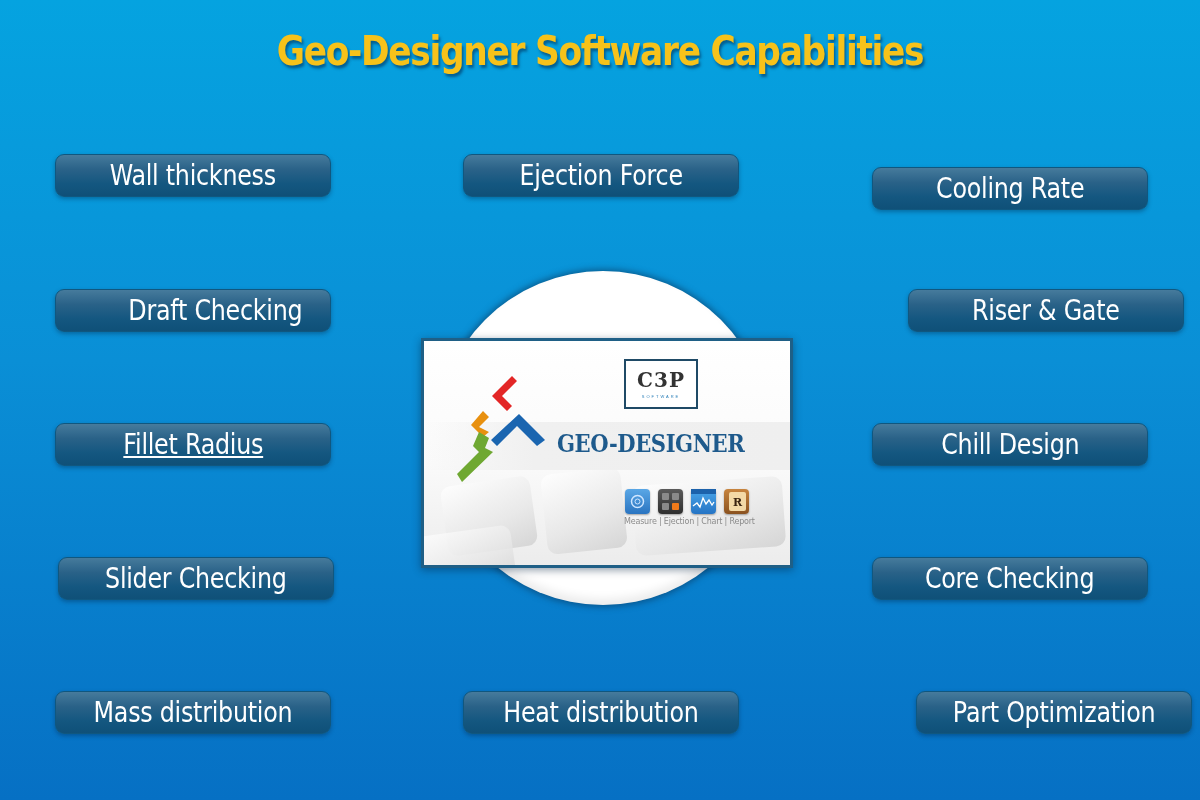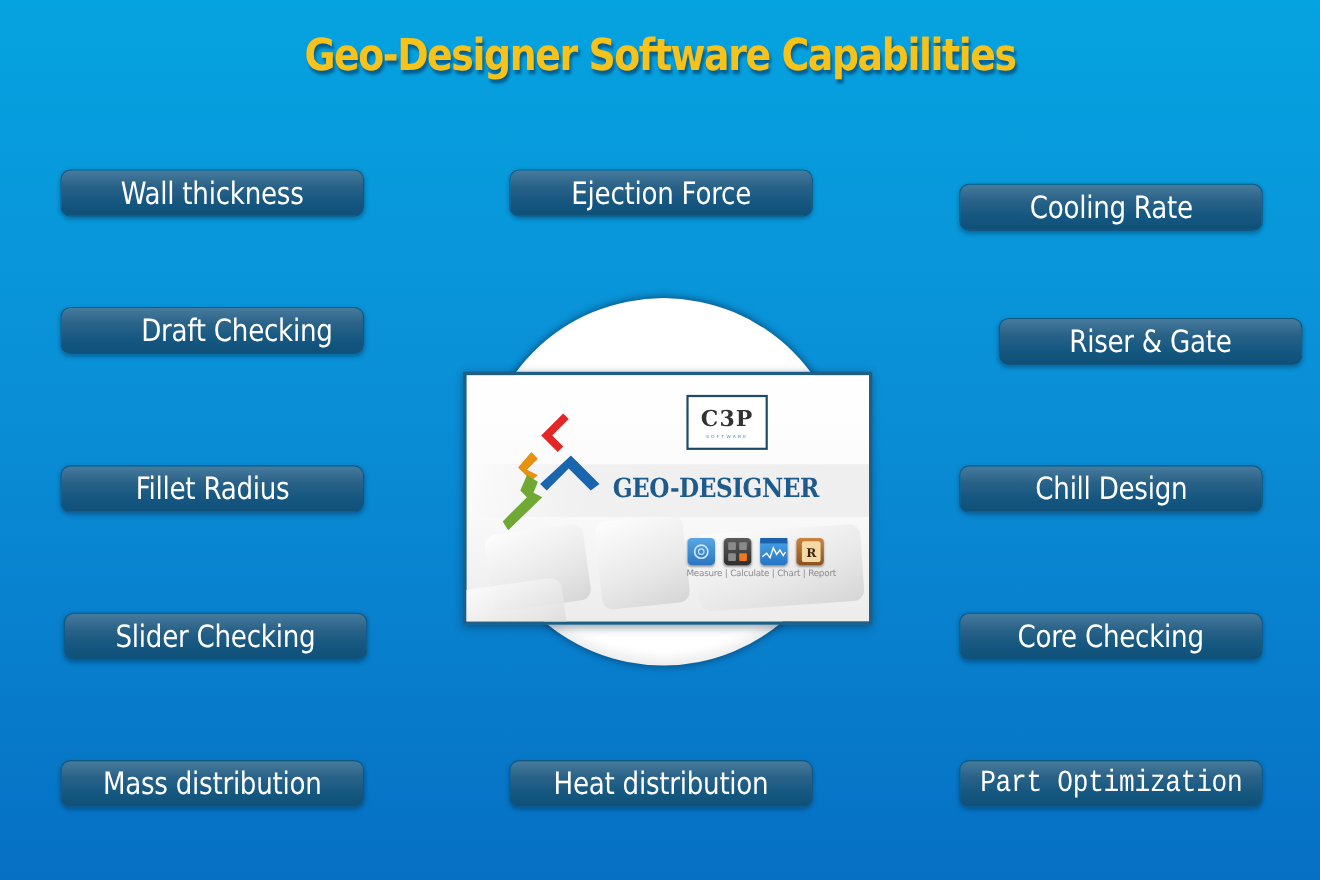--- a/index.html
+++ b/index.html
@@ -83,24 +83,24 @@
   }
 </style>
 </head>
 <body>
 
 <div class="title">Geo-Designer Software Capabilities</div>
 
 <div class="cap" style="left:55px;top:154px;">
     <span>Wall thickness</span>
   </div>
-<div class="cap" style="left:55px;top:279px;padding-left:44px;">
+<div class="cap" style="left:55px;top:289px;padding-left:44px;">
     <span>Draft Checking</span>
   </div>
-<div class="cap" style="left:55px;top:423px;">
+<div class="cap" style="left:55px;top:423px;text-decoration:underline;">
     <span>Fillet Radius</span>
   </div>
 <div class="cap" style="left:58px;top:557px;">
     <span>Slider Checking</span>
   </div>
 <div class="cap" style="left:55px;top:691px;">
     <span>Mass distribution</span>
   </div>
 
 <div class="cap" style="left:463px;top:154px;">
@@ -115,21 +115,21 @@
   </div>
 <div class="cap" style="left:908px;top:289px;">
     <span>Riser &amp; Gate</span>
   </div>
 <div class="cap" style="left:872px;top:423px;">
     <span>Chill Design</span>
   </div>
 <div class="cap" style="left:872px;top:557px;">
     <span>Core Checking</span>
   </div>
-<div class="cap" style="left:872px;top:691px;font-family:Liberation Mono, monospace;">
+<div class="cap" style="left:916px;top:691px;">
     <span>Part Optimization</span>
   </div>
 
 <div class="circle"></div>
 
 <div class="card">
   <div class="keys">
     <div class="key" style="left:20px;top:10px;width:90px;height:70px;transform:rotate(-8deg);"></div>
     <div class="key" style="left:120px;top:0px;width:80px;height:80px;transform:rotate(-6deg);"></div>
     <div class="key" style="left:210px;top:10px;width:150px;height:70px;transform:rotate(-4deg);"></div>
@@ -174,14 +174,14 @@
           <polyline points="2,17 6,14 9,18 12,9 15,15 18,11 21,16 23,13" fill="none" stroke="#ffffff" stroke-width="1.3"></polyline>
         </svg>
     </div>
     <div class="tool report">
       <svg width="25" height="25" viewBox="0 0 25 25">
           <rect x="5" y="3" width="17" height="19" rx="2" fill="#f3d9a6"></rect>
           <text x="13.5" y="17" font-size="11" font-weight="bold" text-anchor="middle" fill="#3a2410" font-family="DejaVu Serif, serif">R</text>
         </svg>
     </div>
   </div>
-  <div class="tool-labels">Measure | Calculate | Chart | Report</div>
+  <div class="tool-labels">Measure | Ejection | Chart | Report</div>
 </div>
 
 </body></html>

